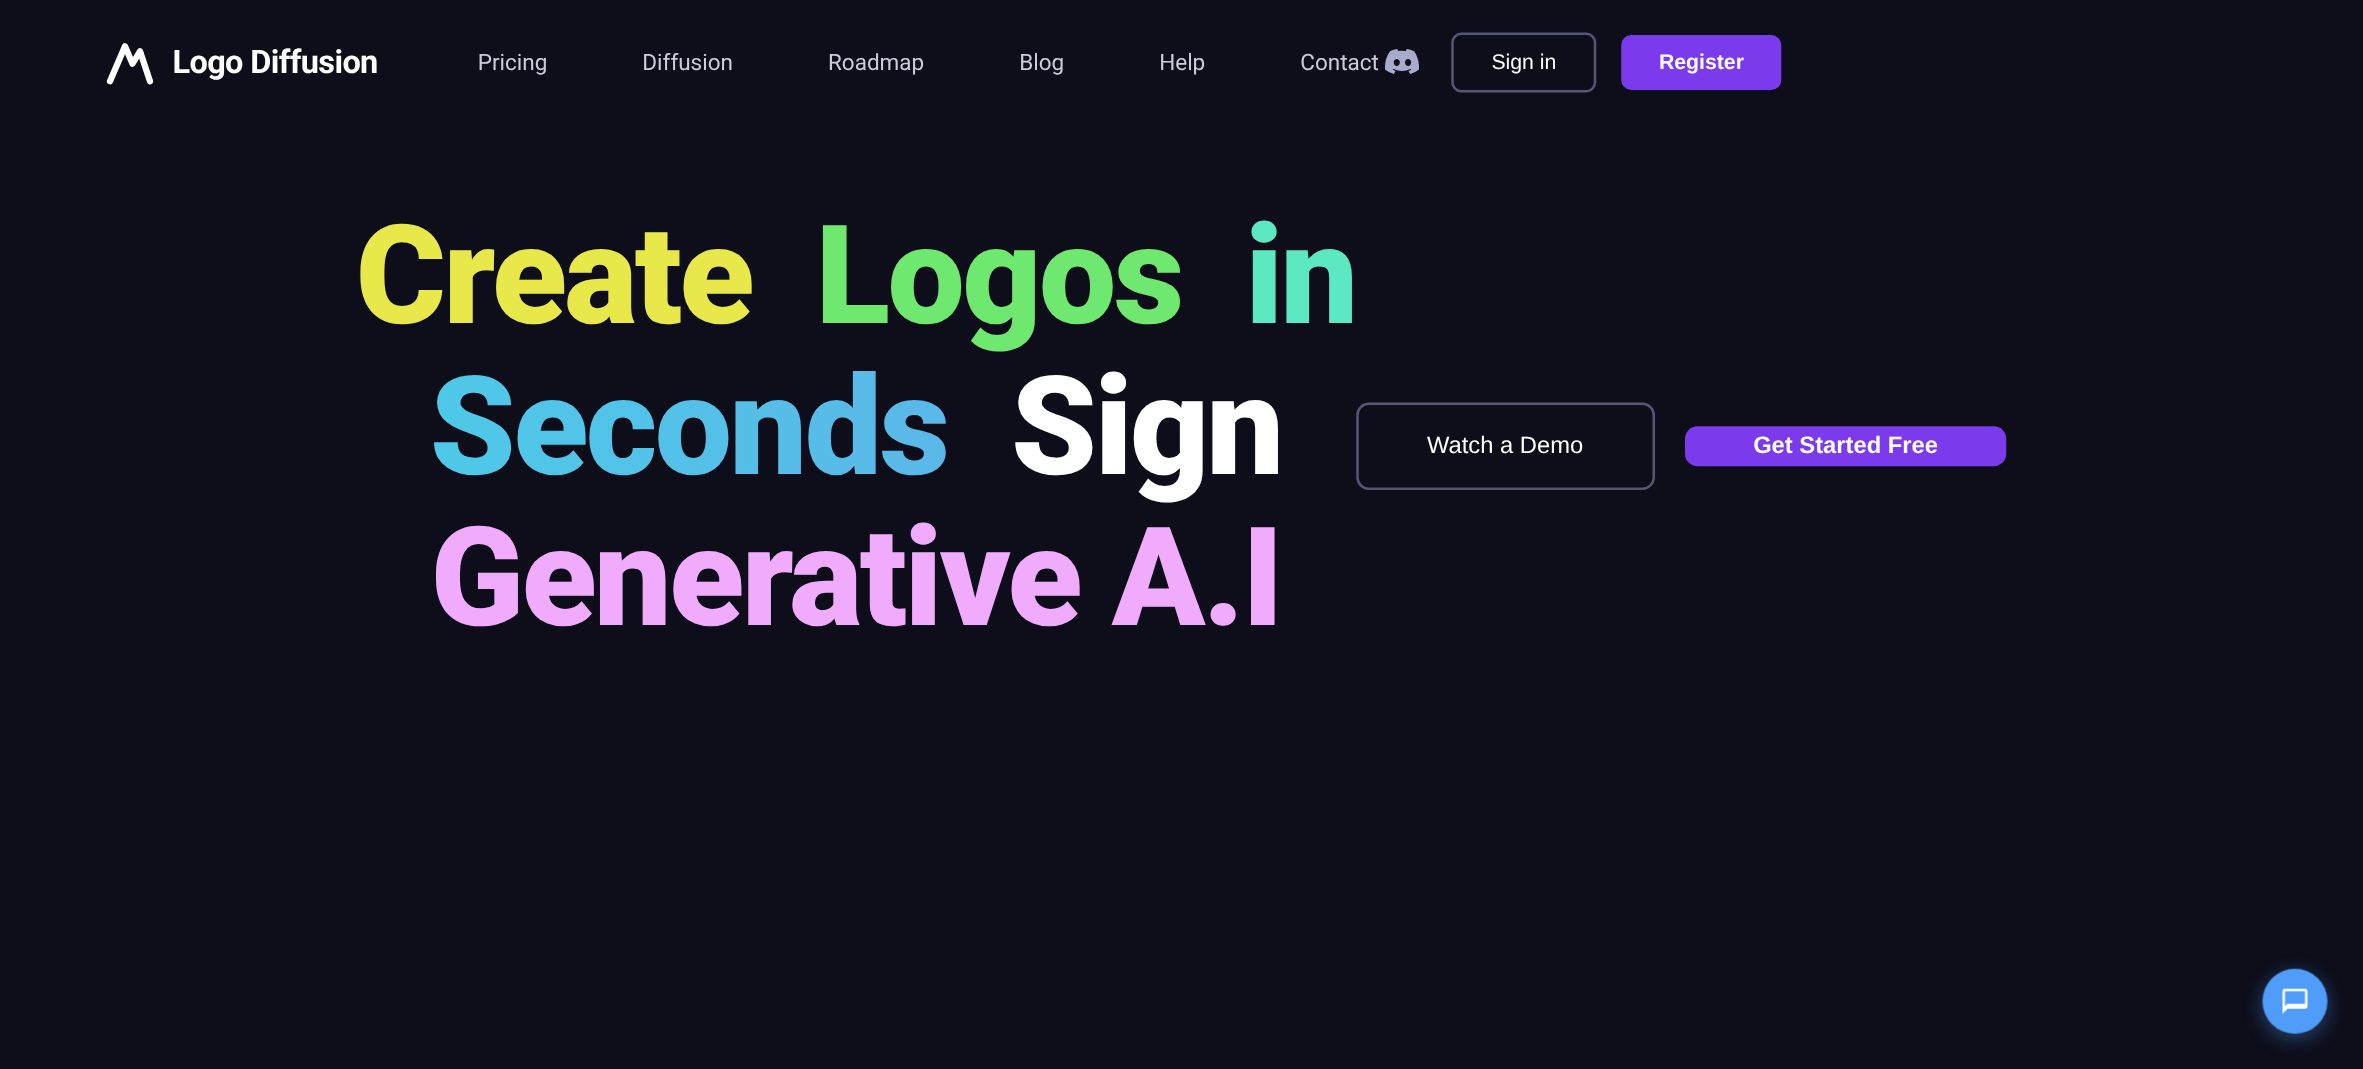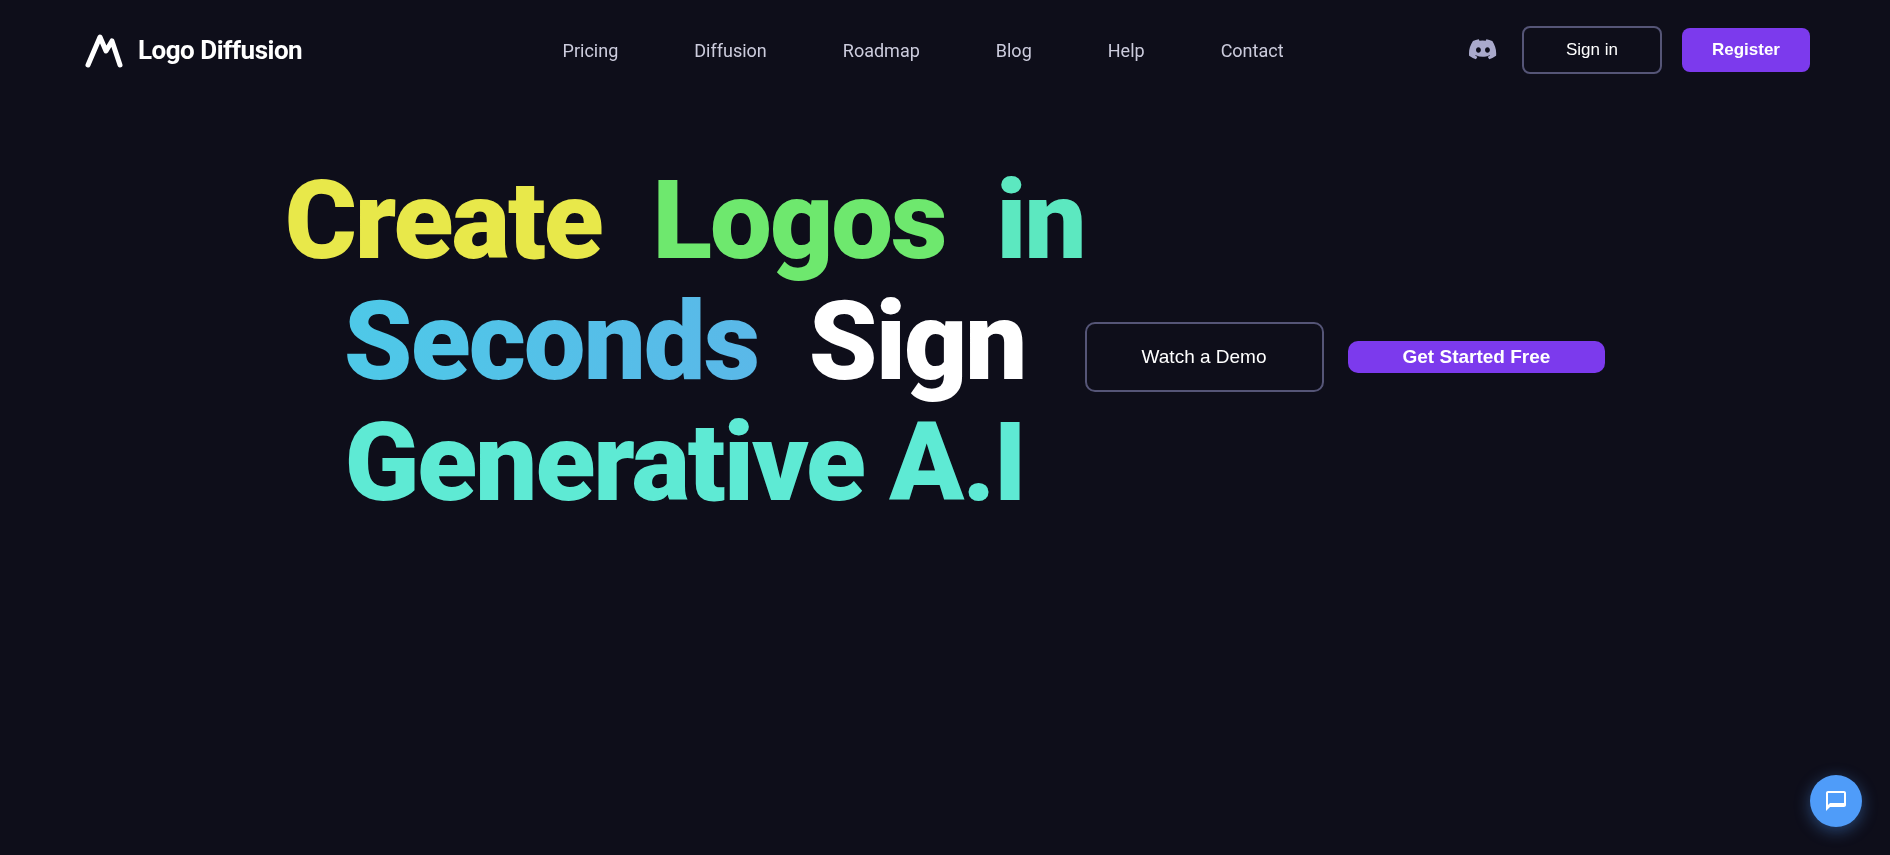--- a/index.html
+++ b/index.html
@@ -14,21 +14,20 @@
       background-color: #0e0e1a;
       font-family: -apple-system, BlinkMacSystemFont, 'Segoe UI', Roboto, sans-serif;
       overflow: hidden;
       color: #ffffff;
     }
 
     
     .navbar {
       display: flex;
       align-items: center;
-      justify-content: space-between;
       padding: 0 80px;
       height: 100px;
       background-color: #0e0e1a;
     }
 
     .nav-left {
       display: flex;
       align-items: center;
       gap: 12px;
     }
@@ -77,21 +76,21 @@
       width: 38px;
       height: 38px;
       display: flex;
       align-items: center;
       justify-content: center;
       cursor: pointer;
       color: #ccccdd;
     }
 
     .btn-signin {
-      padding: 12px 42px;
+      padding: 12px 30px;
       background: transparent;
       border: 2px solid #555577;
       border-radius: 8px;
       color: #ffffff;
       font-size: 17px;
       cursor: pointer;
       font-weight: 500;
     }
 
     .btn-register {
@@ -139,21 +138,21 @@
       -webkit-background-clip: text;
       -webkit-text-fill-color: transparent;
       background-clip: text;
     }
 
     .word-with {
       color: #ffffff;
     }
 
     .word-generative {
-      color: #5eead4;
+      color: #f0abfc;
     }
 
     .hero-subtitle {
       font-size: 20px;
       color: #aaaacc;
       max-width: 700px;
       line-height: 1.7;
       margin-bottom: 50px;
     }
 

